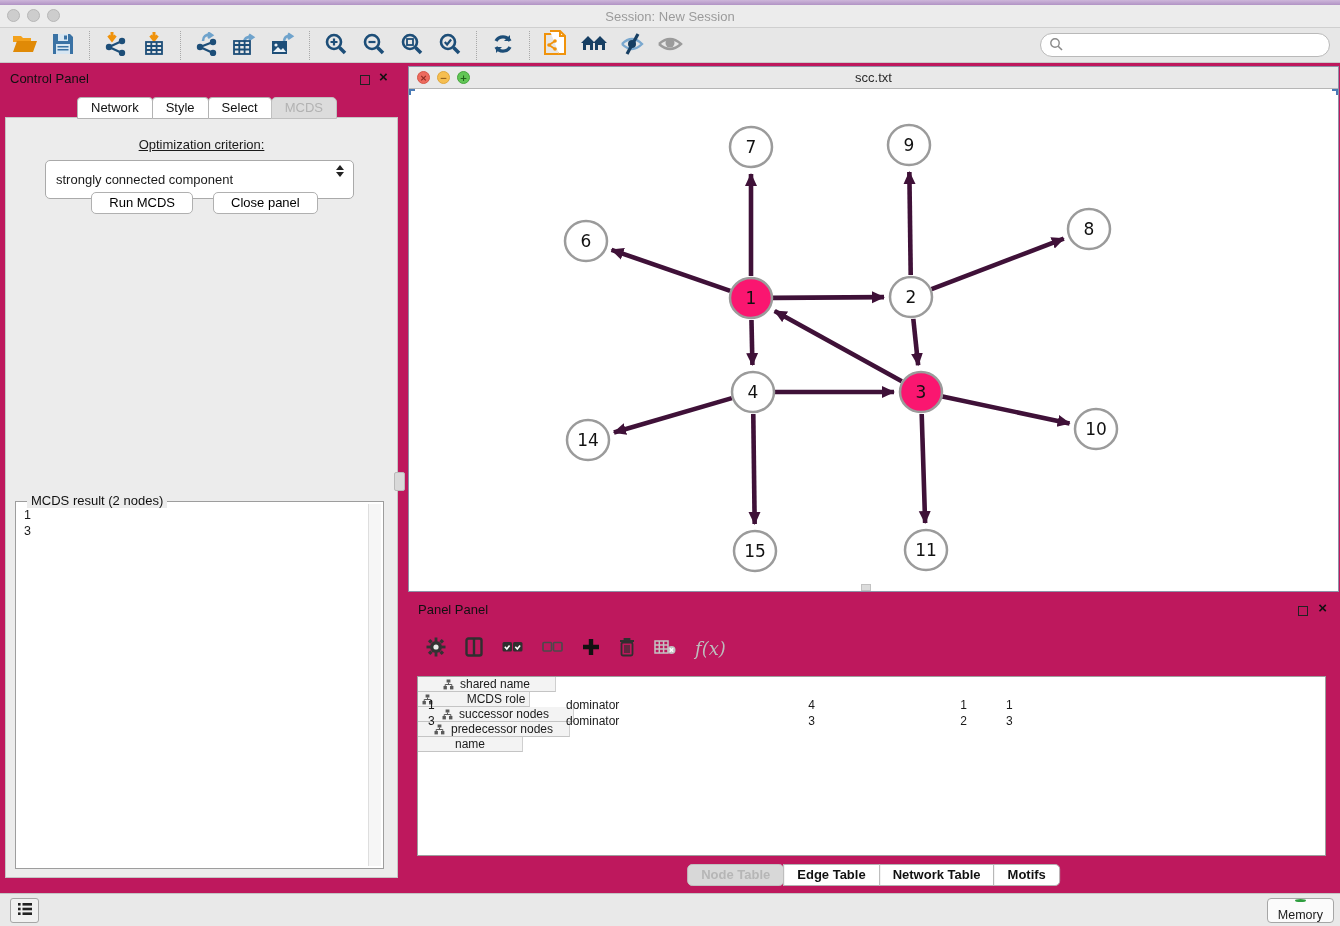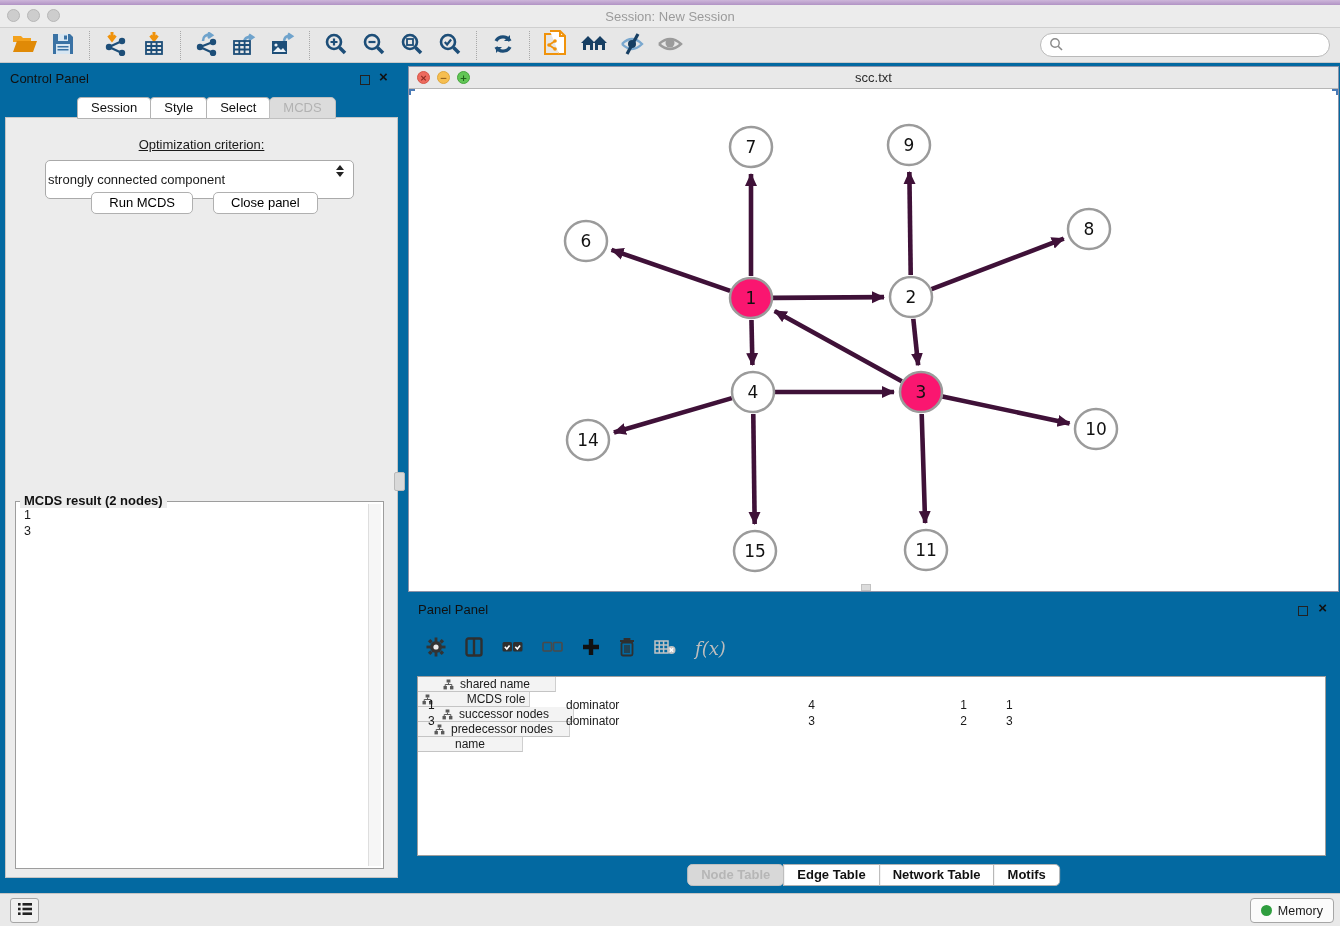--- a/index.html
+++ b/index.html
@@ -1,17 +1,17 @@
 <!DOCTYPE html>
 <html><head>
 <meta charset="utf-8">
 <style>
   * { box-sizing: border-box; margin: 0; padding: 0; }
   body { background:#777; font-family:"Liberation Sans", sans-serif; }
-  #app { position:relative; width:1340px; height:926px; background:#0369a1;
+  #app { position:relative; width:1340px; height:926px; background:#be185d;
          font:13px "Liberation Sans",sans-serif; color:#1a1a1a; overflow:hidden; }
 
   
   .purple-strip { position:absolute; left:0; top:0; right:0; height:5px;
                   background:linear-gradient(#cdb6da,#b193c4); }
   .titlebar { position:absolute; left:0; top:0; right:0; height:28px; background:#ececec;
               border-bottom:1px solid #cfcfcf; }
   .titlebar .win-title { text-align:center; line-height:26px; padding-top:4px; color:#9b9b9b; }
   .dot { position:absolute; width:13px; height:13px; border-radius:50%;
          background:#cdcdcd; border:1px solid #b7b7b7; top:9px; }
@@ -38,34 +38,34 @@
   .cp-tabs { position:absolute; left:78px; top:97px; display:flex; z-index:3; }
   .tab { background:#fff; border:1px solid #b3b3b3; border-radius:4px 4px 0 0;
          padding:2px 13px 3px; margin-left:-1px; color:#111; }
   .tab.selected { background:#dcdcdc; color:#b2b2b2; border-color:#c0c0c0; border-radius:5px 5px 0 0; }
 
   .cp-body { position:absolute; left:5px; top:117px; width:393px; height:761px;
              background:#ececec; border:1px solid #c5c5c5; }
   .opt-label { position:absolute; left:0; right:0; top:19px; text-align:center;text-decoration:underline; }
   .criterion-select { position:absolute; left:39px; top:42px; width:309px; height:39px;
                       background:#fff; border:1px solid #aaa; border-radius:5px;
-                      display:flex; align-items:center; padding-left:2px; }
+                      display:flex; align-items:center; padding-left:10px; }
   .stepper { position:absolute; right:9px; top:4px; display:flex; flex-direction:column; gap:2px; }
   .tri-up { width:0; height:0; border-left:4px solid transparent; border-right:4px solid transparent;
             border-bottom:5px solid #222; }
   .tri-dn { width:0; height:0; border-left:4px solid transparent; border-right:4px solid transparent;
             border-top:5px solid #222; }
   .btn-row { position:absolute; left:0; right:0; top:74px; display:flex; justify-content:center; gap:14px; }
   .btn { background:#fff; border:1px solid #b0b0b0; border-radius:5px; height:22px;
          padding:0 17px; font:13px "Liberation Sans",sans-serif; line-height:20px;margin-left:6px; }
 
   .result-box { position:absolute; left:9px; top:383px; width:369px; height:368px;
                 border:1px solid #9d9d9d; background:#fff; }
-  .result-legend { position:absolute; top:-9px; left:4px; background:#ececec; padding:0 4px;
-                   color:#111;font-weight:bold; }
+  .result-legend { position:absolute; top:-9px; left:11px; background:#ececec; padding:0 4px;
+                   color:#111; }
   .result-text { position:absolute; left:2px; top:3px; right:16px; bottom:2px;
                  font-size:12.5px; line-height:16px; padding:2px 6px; white-space:pre-line; }
   .result-scroll { position:absolute; right:2px; top:2px; bottom:2px; width:13px;
                    background:#f6f6f6; border-left:1px solid #dedede; }
 
   .v-splitter-handle { position:absolute; left:394px; top:472px; width:11px; height:19px;
                        background:#d9d9d9; border:1px solid #b9b9b9; border-radius:2px; }
 
   
   .net-window { position:absolute; left:408px; top:66px; width:931px; height:526px;
@@ -111,21 +111,21 @@
   .tp-tab.selected { background:#d8d8d8; color:#b6b6b6; border-color:#c0c0c0; border-radius:5px; }
 
   
   .statusbar { position:absolute; left:0; bottom:0; right:0; height:33px; background:#e9e9e9;
                border-top:1px solid #c4c4c4; }
   .list-btn { position:absolute; left:10px; top:4px; width:29px; height:25px; background:#f1f1f1;
               border:1px solid #a6a6a6; border-radius:3px; display:flex; align-items:center;
               justify-content:center; }
   .memory-btn { position:absolute; right:6px; top:4px; height:25px; background:#fbfbfb;
                 border:1px solid #a6a6a6; border-radius:4px; display:flex; align-items:center;
-                gap:6px; padding:0 10px; font-size:12.5px; }
+                gap:6px; padding:0 10px; font-size:12.5px;flex-direction:column; }
   .green-dot { width:11px; height:11px; border-radius:50%; background:#2f9e3f; }
 </style>
 </head>
 <body>
 
 <div id="app">
 
   <div class="titlebar">
     <div class="purple-strip"></div>
     <span class="dot" style="left:7px"></span>
@@ -312,21 +312,21 @@
     <input placeholder="" style="">
   </div>
 
   <div class="cp-header">
     <span class="panel-title">Control Panel</span>
     <span class="cp-float"><span class="float-glyph"></span></span>
     <span class="cp-close close-glyph">×</span>
   </div>
 
   <div class="cp-tabs">
-    <span class="tab">Session</span>
+    <span class="tab">Network</span>
     <span class="tab">Style</span>
     <span class="tab">Select</span>
     <span class="tab selected">MCDS</span>
   </div>
 
   <div class="cp-body">
     <div class="opt-label">Optimization criterion:</div>
     <div class="criterion-select">
       <span>strongly connected component</span>
       <span class="stepper">

